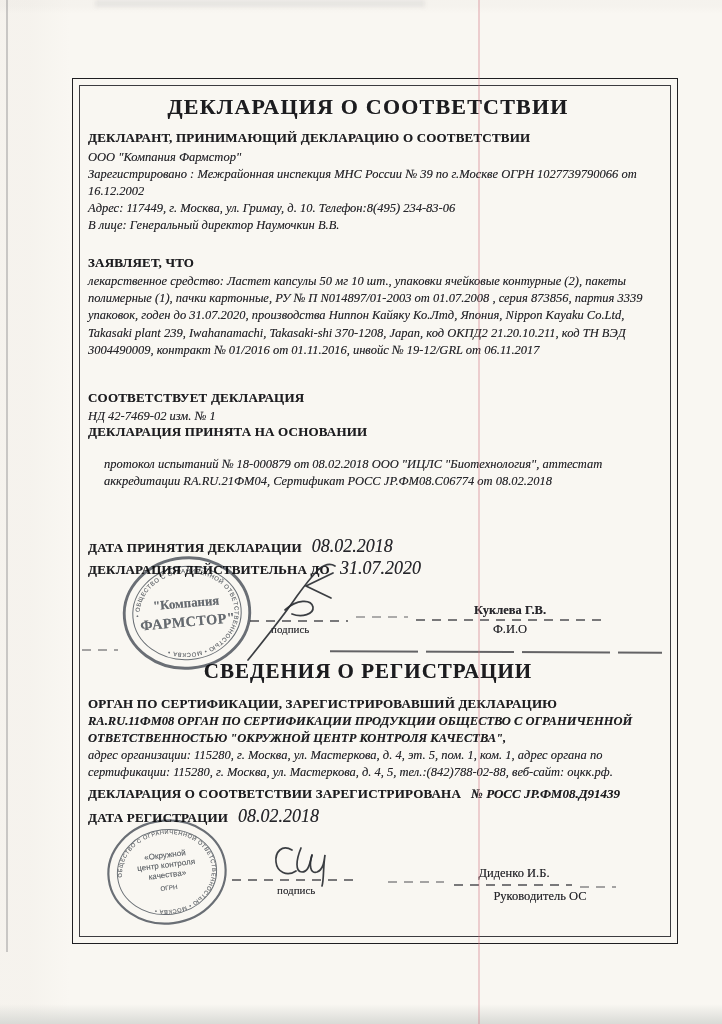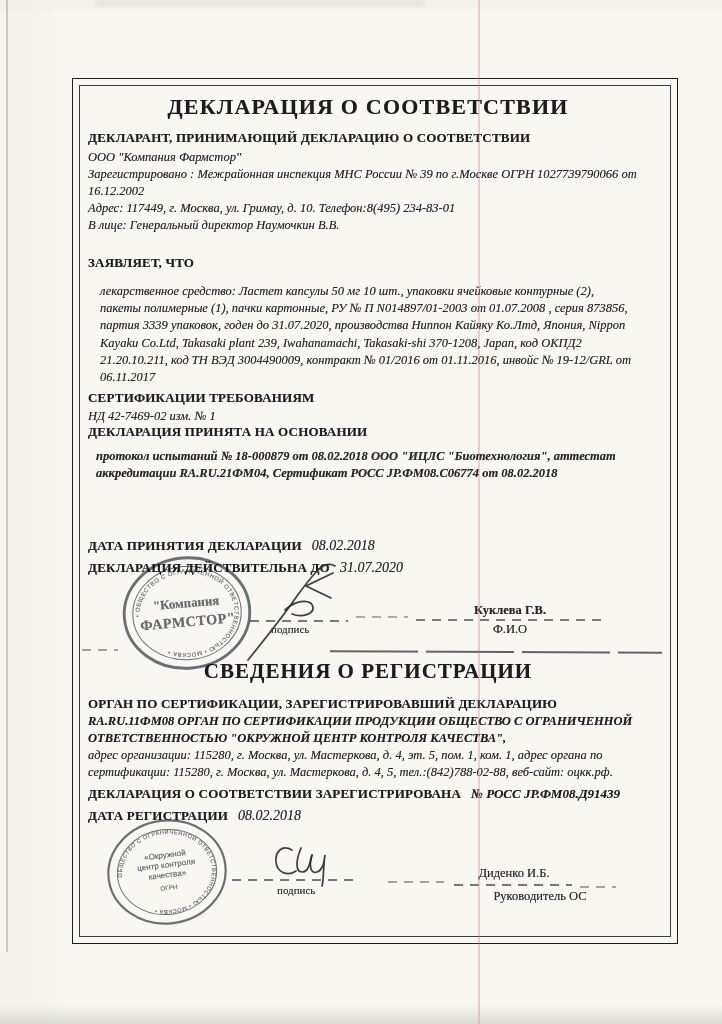--- a/index.html
+++ b/index.html
@@ -33,33 +33,33 @@
     font-size:21px;font-weight:bold;letter-spacing:1px;color:#1c1c1f;}
   .h{font-size:13px;font-weight:bold;color:#1d1d20;letter-spacing:.2px;}
   .it{font-style:italic;font-size:12.5px;color:#26262b;}
   .hit{font-size:13px;font-weight:bold;font-style:italic;color:#1d1d20;}
   section{position:absolute;left:88px;width:558px;}
   .declarant{top:130px;}
   .declarant .h{display:block;margin-bottom:3px;}
   .declarant .it{line-height:17px;}
   .statement{top:255px;width:560px;}
   .statement .h{display:block;margin-bottom:2px;}
-  .statement p{margin:12px;line-height:17.2px;}
+  .statement p{margin:0;line-height:17.2px;}
   .requirements{top:390px;}
   .requirements .h{display:block;}
   .basis{top:424px;width:560px;}
   .basis .h{display:block;}
-  .basis p{margin:8px;line-height:17px;font-weight:bold;}
+  .basis p{margin:16px;line-height:17px;}
   .org-block{top:696px;width:562px;}
   .org-block .h{display:block;margin-bottom:1px;}
   .org-block .hit{display:block;font-size:12.5px;line-height:17px;}
   .org-block .it{display:block;line-height:17px;}
   .row{position:absolute;left:88px;white-space:nowrap;}
   .row .h{margin-right:6px;}
-  .row .it{font-size:14px;}
+  .row .it{font-size:18px;}
   .r-adopt{top:536px;}
   .r-valid{top:558px;}
   .r-reg{top:784px;}
   .r-regdate{top:806px;text-align:right;}
   
   .dline{position:absolute;height:1.6px;opacity:.75;
     background:repeating-linear-gradient(90deg,#4e4e52 0 9px,rgba(0,0,0,0) 9px 16px);}
   .sline{position:absolute;height:1.6px;opacity:.8;
     background:repeating-linear-gradient(90deg,#3e3e42 0 88px,rgba(0,0,0,0) 88px 96px);}
   .cap{position:absolute;font-size:11px;color:#2e2e33;}
@@ -88,31 +88,31 @@
   <div class="fold-line"></div>
   <div class="frame-outer"></div>
   <div class="frame-inner"></div>
 
   <h1 class="title">ДЕКЛАРАЦИЯ О СООТВЕТСТВИИ</h1>
 
   <section class="declarant">
     <span class="h">ДЕКЛАРАНТ, ПРИНИМАЮЩИЙ ДЕКЛАРАЦИЮ О СООТВЕТСТВИИ</span>
     <div class="it">ООО "Компания Фармстор"</div>
     <div class="it">Зарегистрировано : Межрайонная инспекция МНС России № 39 по г.Москве ОГРН 1027739790066 от 16.12.2002</div>
-    <div class="it">Адрес: 117449, г. Москва, ул. Гримау, д. 10. Телефон:8(495) 234-83-01</div>
+    <div class="it">Адрес: 117449, г. Москва, ул. Гримау, д. 10. Телефон:8(495) 234-83-06</div>
     <div class="it">В лице: Генеральный директор Наумочкин В.В.</div>
   </section>
 
   <section class="statement">
     <span class="h">ЗАЯВЛЯЕТ, ЧТО</span>
     <p class="it">лекарственное средство: Ластет капсулы 50 мг 10 шт., упаковки ячейковые контурные (2), пакеты полимерные (1), пачки картонные, РУ № П N014897/01-2003 от 01.07.2008 , серия 873856, партия 3339 упаковок, годен до 31.07.2020, производства Ниппон Кайяку Ко.Лтд, Япония, Nippon Kayaku Co.Ltd, Takasaki plant 239, Iwahanamachi, Takasaki-shi 370-1208, Japan, код ОКПД2 21.20.10.211, код ТН ВЭД 3004490009, контракт № 01/2016 от 01.11.2016, инвойс № 19-12/GRL от 06.11.2017</p>
   </section>
 
   <section class="requirements">
-    <span class="h">СЕРТИФИКАЦИИ ТРЕБОВАНИЯМ</span>
+    <span class="h">СООТВЕТСТВУЕТ ДЕКЛАРАЦИЯ</span>
     <span class="it">НД 42-7469-02 изм. № 1</span>
   </section>
 
   <section class="basis">
     <span class="h">ДЕКЛАРАЦИЯ ПРИНЯТА НА ОСНОВАНИИ</span>
     <p class="it">протокол испытаний № 18-000879 от 08.02.2018 ООО "ИЦЛС "Биотехнология", аттестат аккредитации RA.RU.21ФМ04, Сертификат РОСС JP.ФМ08.С06774 от 08.02.2018</p>
   </section>
 
   <div class="row r-adopt">
     <span class="h">ДАТА ПРИНЯТИЯ ДЕКЛАРАЦИИ</span>

